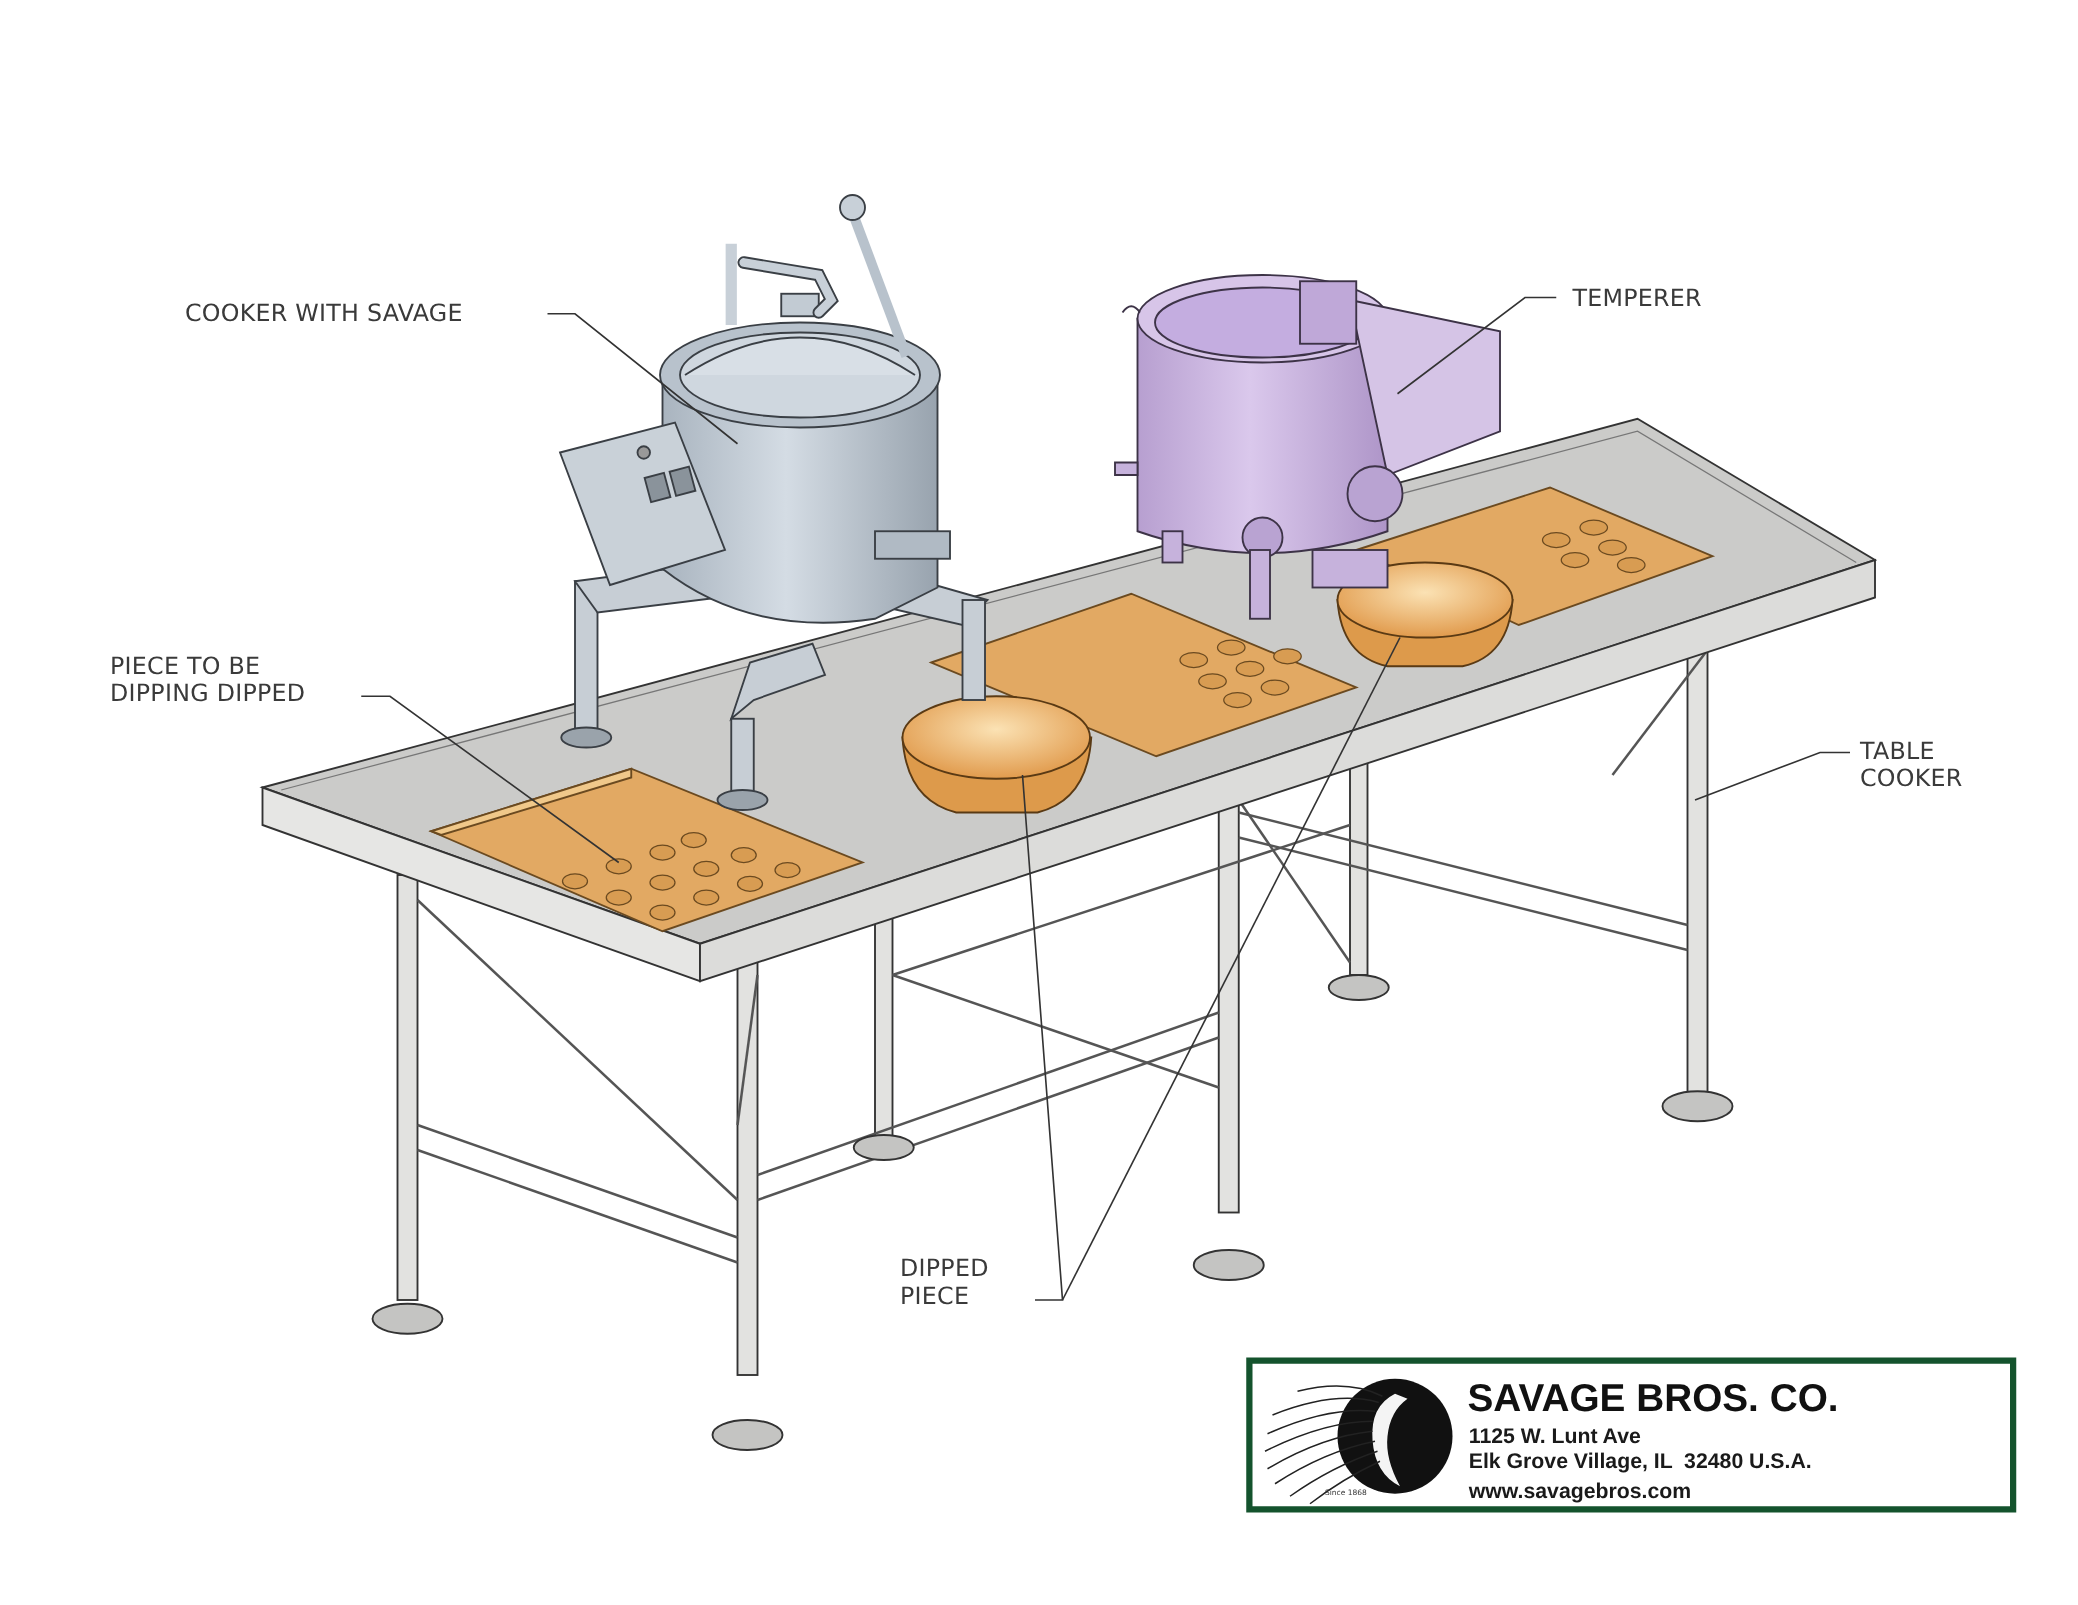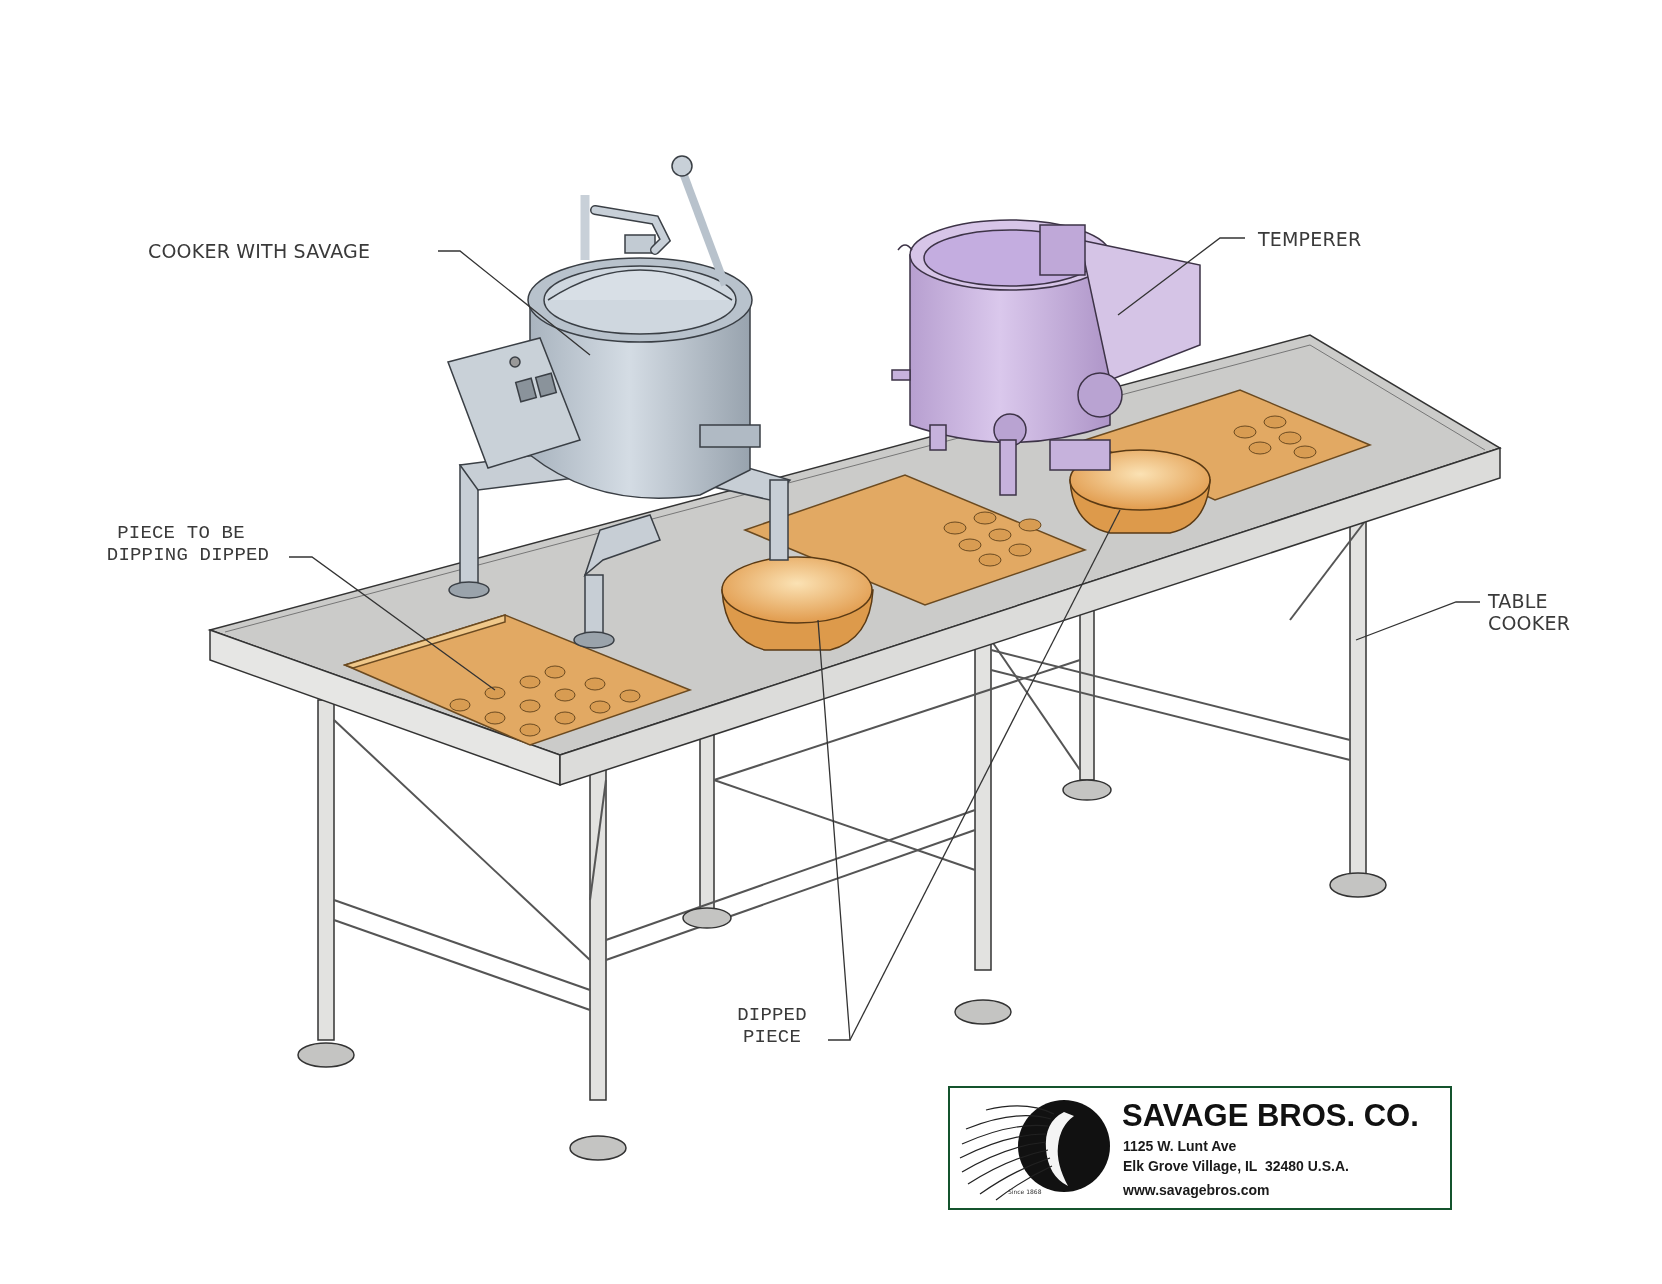--- a/index.html
+++ b/index.html
@@ -1,23 +1,23 @@
 <!DOCTYPE html>
 <html><head>
 <meta charset="utf-8">
 <style>
   html,body{margin:0;padding:0;background:#ffffff;}
   body{width:1662px;height:1284px;position:relative;overflow:hidden;font-family:"DejaVu Sans",sans-serif;}
   #art{position:absolute;left:0;top:0;width:1662px;height:1284px;}
   .label{position:absolute;color:#3a3a3a;font-family:"DejaVu Sans",sans-serif;font-size:19px;letter-spacing:0.2px;line-height:22px;white-space:nowrap;}
-  .label.right{text-align:center;font-family:Liberation Mono, monospace;}
-  #logo-box{position:absolute;left:948px;top:1086px;width:504px;height:124px;border:2px solid #14532d;background:#fff;box-sizing:border-box;}
+  .label.right{text-align:left;}
+  #logo-box{position:absolute;left:997px;top:1086px;width:616px;height:124px;border:5px solid #14532d;background:#fff;box-sizing:border-box;}
   #logo-emblem{position:absolute;left:6px;top:6px;width:160px;height:110px;}
   #company-name{position:absolute;left:172px;top:10px;font-family:"Liberation Sans",sans-serif;font-weight:bold;font-size:31px;color:#111;white-space:nowrap;}
-  .addr{position:absolute;left:173px;font-family:"Liberation Sans",sans-serif;font-weight:bold;font-size:14px;color:#1a1a1a;white-space:nowrap;line-height:20px;}
+  .addr{position:absolute;left:173px;font-family:"Liberation Sans",sans-serif;font-weight:bold;font-size:17px;color:#1a1a1a;white-space:nowrap;line-height:20px;}
   #since-text{position:absolute;left:58px;top:100px;font-size:6px;color:#333;font-family:"DejaVu Sans",sans-serif;}
 </style>
 </head>
 <body>
 
 <svg id="art" viewBox="0 0 1662 1284" xmlns="http://www.w3.org/2000/svg">
   <defs>
     <linearGradient id="steel" x1="0" x2="1" y1="0" y2="0">
       <stop offset="0" stop-color="#a9b4bf"></stop>
       <stop offset="0.45" stop-color="#d4dce4"></stop>

